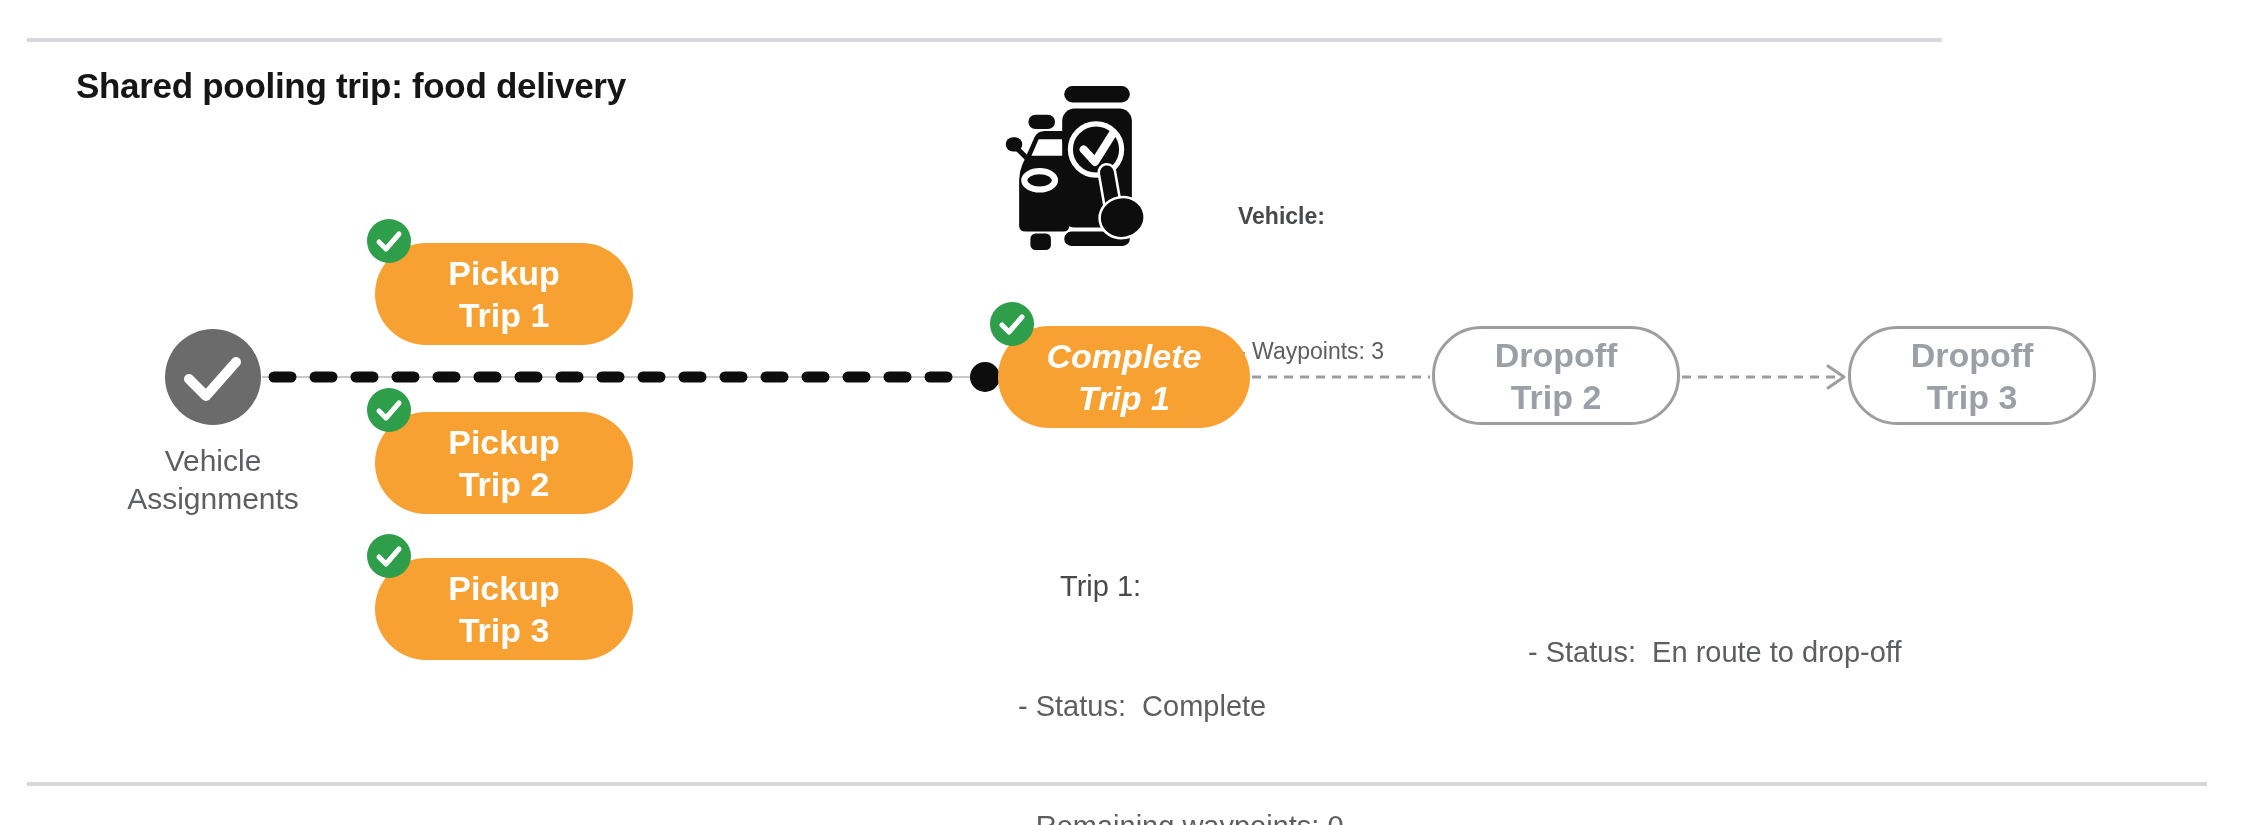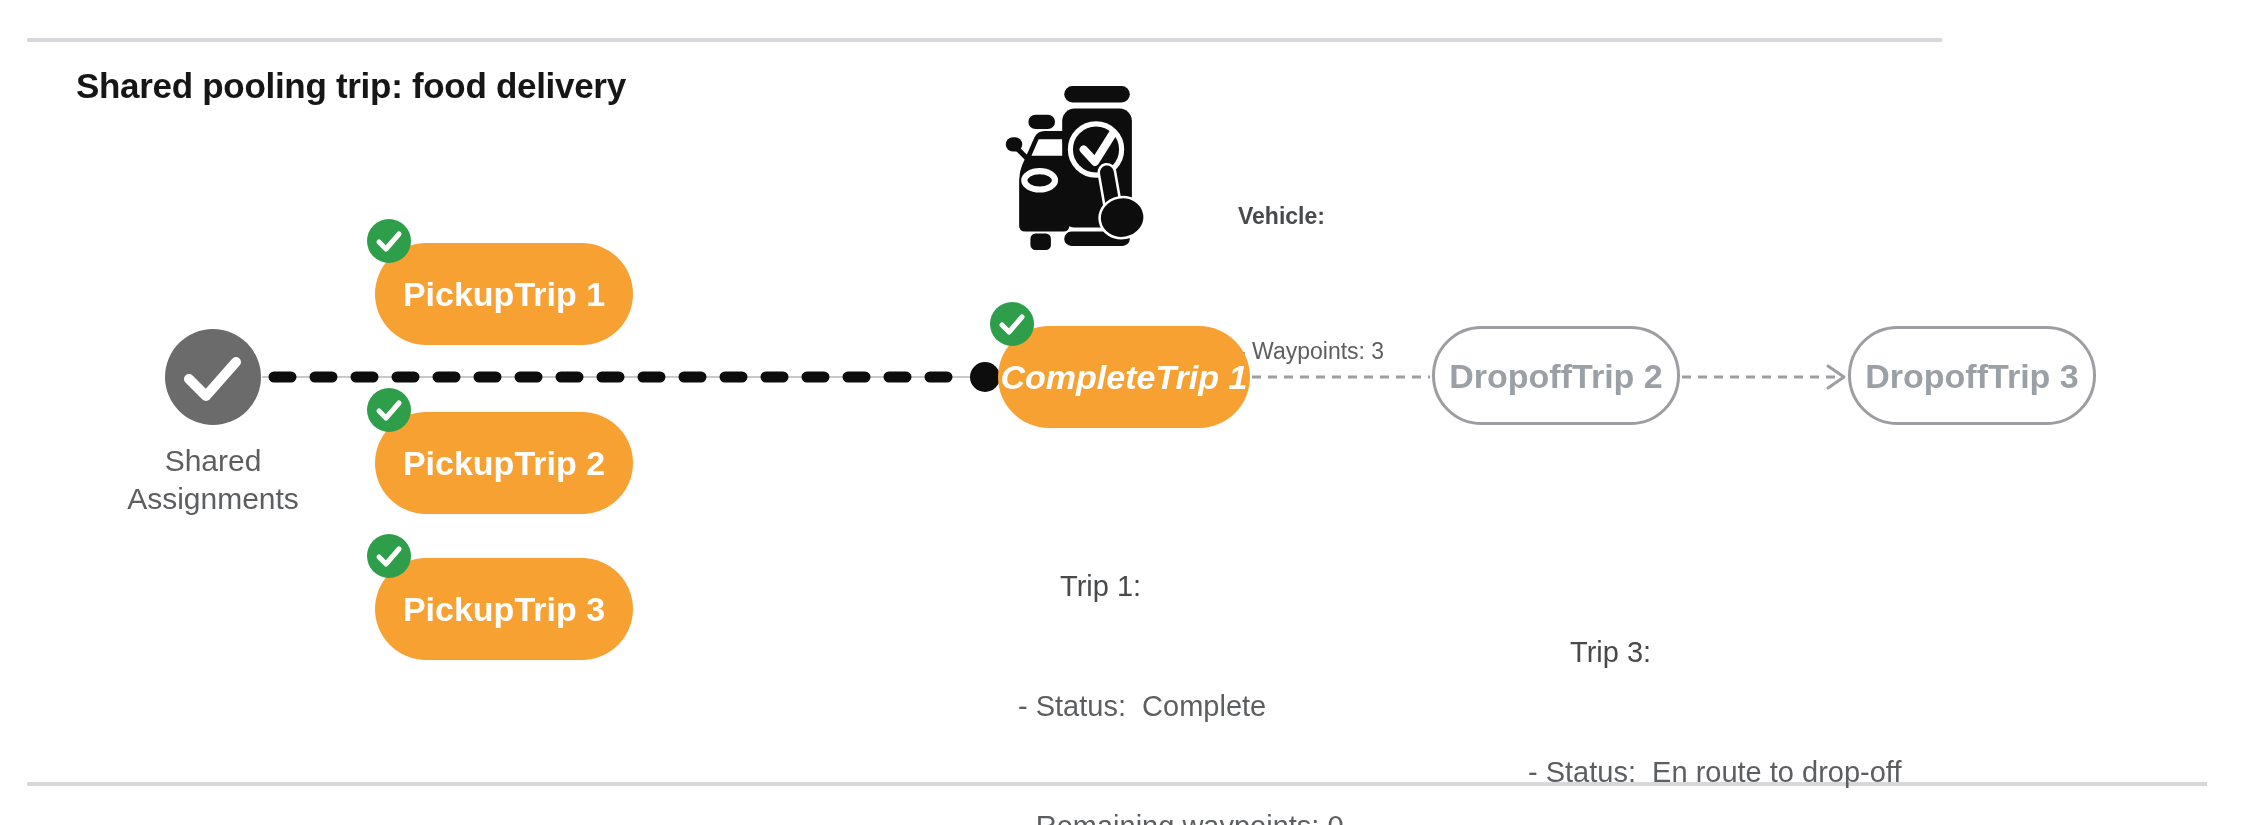--- a/index.html
+++ b/index.html
@@ -35,21 +35,21 @@
   .dash-back{stroke:#C9C9C9;stroke-width:2;}
   .dash-black{stroke:var(--ink);stroke-width:11;stroke-dasharray:17 24;stroke-linecap:round;}
   .dash-gray{stroke:var(--outline-gray);stroke-width:3;stroke-dasharray:9 7;}
   .arrow-head{fill:none;stroke:var(--outline-gray);stroke-width:3;stroke-linecap:round;stroke-linejoin:round;}
   .end-dot{fill:var(--ink);}
 
   .start-circle{position:absolute;left:165px;top:329px;width:96px;height:96px;}
   .start-label{position:absolute;left:83px;top:442px;width:260px;text-align:center;
     font-size:30px;line-height:38px;color:var(--text-gray);}
 
-  .pill{position:absolute;display:flex;flex-direction:row;align-items:center;justify-content:center;
+  .pill{position:absolute;display:flex;flex-direction:column;align-items:center;justify-content:center;
     border-radius:60px;font-size:34px;font-weight:700;line-height:42px;text-align:center;}
   .pill.orange{background:var(--accent-orange);color:#ffffff;}
   .pill.outline{background:#ffffff;border:3px solid var(--outline-gray);color:var(--outline-text);font-weight:600;justify-content:center;}
   .pickup1{left:375px;top:243px;width:258px;height:102px;}
   .pickup2{left:375px;top:412px;width:258px;height:102px;}
   .pickup3{left:375px;top:558px;width:258px;height:102px;}
   .complete1{left:998px;top:326px;width:252px;height:102px;font-style:italic;}
   .dropoff2{left:1432px;top:326px;width:248px;height:99px;}
   .dropoff3{left:1848px;top:326px;width:248px;height:99px;}
 
@@ -106,21 +106,21 @@
     <polyline class="arrow-head" points="1828,366 1844,377 1828,388"></polyline>
   </svg>
 
   <div class="start-circle">
     <svg viewBox="0 0 96 96" aria-hidden="true">
       <circle cx="48" cy="48" r="48" fill="var(--node-gray)"></circle>
       <polyline points="24,50 41,67 71,33" fill="none" stroke="#ffffff" stroke-width="10" stroke-linecap="round" stroke-linejoin="round"></polyline>
     </svg>
   </div>
   <div class="start-label">
-    <span>Shared</span><br>
+    <span>Vehicle</span><br>
     <span>Assignments</span>
   </div>
 
   <div class="pill orange pickup1">
     <span class="badge">
       <svg viewBox="0 0 44 44">
           <circle cx="22" cy="22" r="22" fill="var(--success-green)"></circle>
           <polyline points="12,23 19,30 32,15" fill="none" stroke="#ffffff" stroke-width="5" stroke-linecap="round" stroke-linejoin="round"></polyline>
         </svg>
     </span>
@@ -174,18 +174,17 @@
   <div class="status-block block1">
     <div class="status-heading">Trip 1:</div>
     <div class="status-line">- Status:  Complete</div>
     <div class="status-line">- Remaining waypoints: 0</div>
     
     
     
   </div>
 
   <div class="status-block block2">
-    <div class="status-heading">Trip 3:</div>
     <div class="status-line">- Status:  En route to drop-off</div>
     
   </div>
 
 </div>
 
 </body></html>

